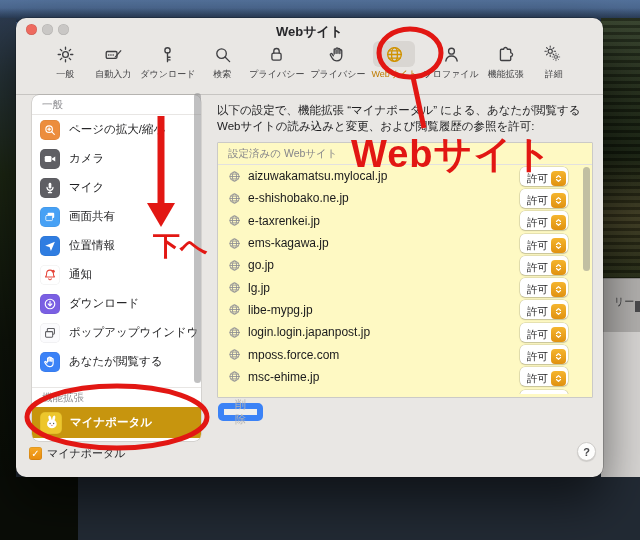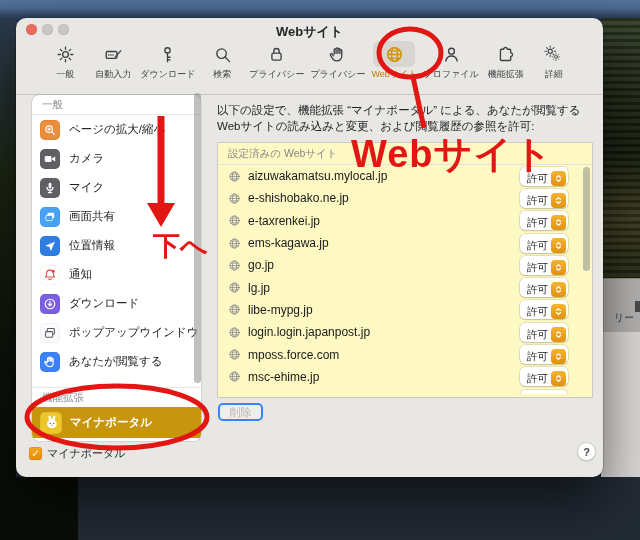--- a/index.html
+++ b/index.html
@@ -13,21 +13,21 @@
   .bg-ridge{left:0;top:8px;width:640px;height:14px;
     background:linear-gradient(180deg,rgba(20,30,45,.0),rgba(21,32,48,.75));}
   .bg-left{left:0;top:18px;width:16px;height:522px;
     background:linear-gradient(180deg,#2c3a4e,#1c2613 30%,#0e130a 62%,#070a05)}
   .bg-right{left:601px;top:18px;width:39px;height:260px;
     background:linear-gradient(180deg,#35412b 0%,#222c19 26%,#161f0f 52%,#3d3a20 76%,#252b15 100%)}
   .bg-right::after{content:"";position:absolute;inset:0;
     background:repeating-linear-gradient(180deg,rgba(0,0,0,.28) 0 3px,rgba(255,255,255,.03) 3px 7px)}
   .bg-frag{left:601px;top:278px;width:39px;height:54px;background:#b2b0ae;
     border-top:1px solid #8f8d8b;color:#3c3c3e;font-size:10px}
-  .bg-frag .frag-text{position:absolute;left:13px;top:32px;white-space:nowrap}
+  .bg-frag .frag-text{position:absolute;left:13px;top:16px;white-space:nowrap}
   .bg-frag .frag-chip{position:absolute;right:0;top:22px;width:5px;height:11px;background:#4a4a4c}
   .bg-frag-low{left:601px;top:332px;width:39px;height:145px;background:#d8d6d4}
   .bg-bottom-dark{left:0;top:477px;width:78px;height:63px;background:#0a0d07}
   .bg-bottom-light{left:78px;top:477px;width:562px;height:63px;
     background:linear-gradient(100deg,#eeedeb 0%,#f7f6f4 45%,#eb
 e9e7 100%)}
 
   
   .window{left:16px;top:18px;width:587px;height:459px;border-radius:10px;background:#e9e7e4;
     box-shadow:0 24px 50px rgba(0,0,0,.55),0 0 0 .5px rgba(0,0,0,.35)}
@@ -88,21 +88,21 @@
   .perm-pill{margin-left:auto;width:48px;height:19px;background:#fff;border-radius:5px;
     display:flex;align-items:flex-end;
     box-shadow:0 0 0 .5px rgba(0,0,0,.18),0 1px 1.5px rgba(0,0,0,.15)}
   .perm-label{font-size:10.5px;color:#1c1c1e;padding-left:7px}
   .stepper{margin-left:auto;margin-right:2px;width:15px;height:15px;border-radius:4px;
     background:linear-gradient(180deg,#f5b52e,#e09110);display:flex;align-items:center;justify-content:center}
   .stepper svg{width:11px;height:11px;display:block}
   .tbl-scroll{position:absolute;right:2px;top:24px;width:7px;height:104px;border-radius:4px;
     background:rgba(120,120,122,.45)}
   .delete-btn{position:absolute;left:202px;top:385px;width:45px;height:18px;border-radius:5px;
-    background:#efeeec;border:2px solid #3b82f6;color:#b7b5b2;font-size:11px;font-family:inherit;
+    background:#efeeec;border:6px solid #3b82f6;color:#b7b5b2;font-size:11px;font-family:inherit;
     display:flex;align-items:center;justify-content:center;box-sizing:border-box}
 
   
   .share{position:absolute;left:13px;top:428px;display:flex;align-items:center;gap:5px}
   .checkbox{width:13px;height:13px;border-radius:3px;background:linear-gradient(180deg,#f6a826,#e88b0d);
     color:#fff;font-size:10px;line-height:13px;text-align:center;
     box-shadow:inset 0 0 0 .5px rgba(0,0,0,.15)}
   .share-label{font-size:11px;color:#252527}
   .help-btn{position:absolute;right:7px;top:424px;width:19px;height:19px;border-radius:50%;
     background:#fdfdfc;border:1px solid #cfcdca;box-shadow:0 1px 1px rgba(0,0,0,.12);

